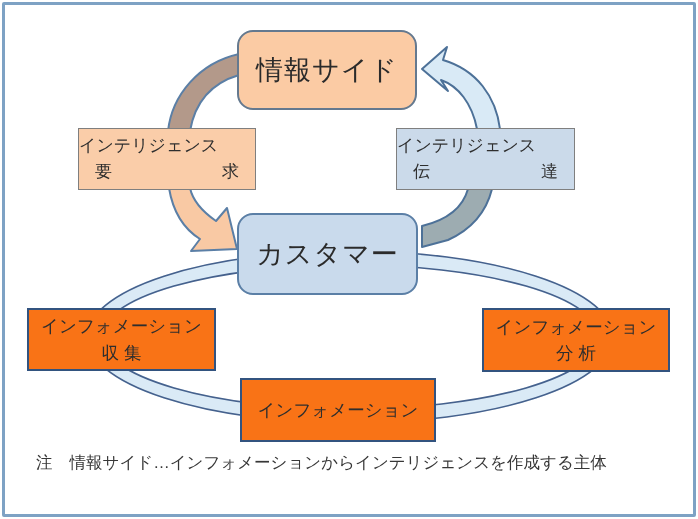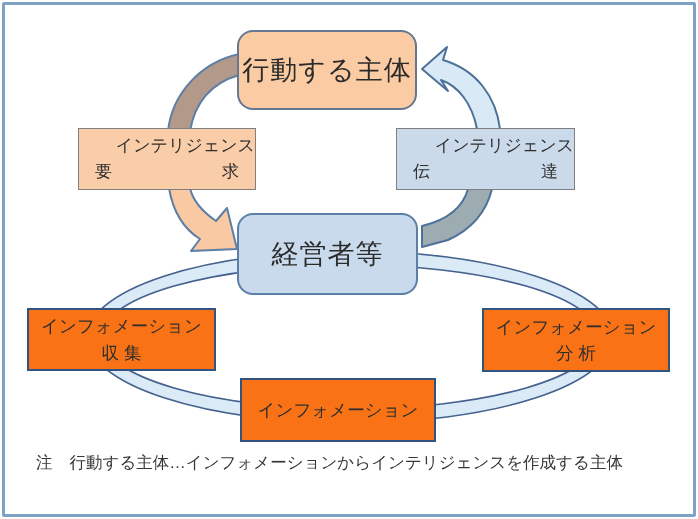--- a/index.html
+++ b/index.html
@@ -25,21 +25,21 @@
     left:237px;top:30px;width:180px;height:80px;
     background:#FBCBA4;border:2px solid #64798F;
   }
   .node.infoside{
     left:237px;top:213px;width:181px;height:82px;
     background:#C9DAEC;border:2px solid #5B7FA6;
   }
   .tag{
     font-size:17px;line-height:1.55;color:#2e2e2e;
   }
-  .tag .l1{width:100%;text-align:right;}
+  .tag .l1{width:100%;text-align:left;}
   .tag .l2{width:100%;display:flex;justify-content:space-between;box-sizing:border-box;}
   .tag.request{
     left:78px;top:128px;width:178px;height:62px;
     background:#FACDA9;border:1px solid #7F7F7F;
   }
   .tag.delivery{
     left:396px;top:128px;width:179px;height:62px;
     background:#CBDAEA;border:1px solid #7F7F7F;
   }
   .tag.request .l2,.tag.delivery .l2{padding:0 16px;}
@@ -71,25 +71,25 @@
   </g>
 
   <path d="M 239 54 C 199 63 172 95 168 131 L 190 131 C 195 102 212 83 239 75 Z" fill="#B3998A" stroke="#5B7FA6" stroke-width="2" stroke-linejoin="round"></path>
   <path d="M 169 188 C 173 212 184 229 200 239 L 191 251 L 237 249 L 227 208 L 216 221 C 203 212 193 202 190 188 Z" fill="#F9C9A4" stroke="#5B7FA6" stroke-width="2" stroke-linejoin="round"></path>
 
   <path d="M 422 69 L 447 47 L 443 60 C 477 70 496 97 500 129 L 477 129 C 472 103 458 86 441 80 L 448 91 Z" fill="#D9EAF6" stroke="#4D7198" stroke-width="2" stroke-linejoin="round"></path>
   <path d="M 492 189 C 486 213 470 230 448 240 L 422 247 L 422 226 C 447 220 463 207 468 189 Z" fill="#9DACB1" stroke="#4D7198" stroke-width="2" stroke-linejoin="round"></path>
 </svg>
 
 <div class="box node customer">
-  <span>行動する主体</span>
+  <span>情報サイド</span>
 </div>
 
 <div class="box node infoside">
-  <span>経営者等</span>
+  <span>カスタマー</span>
 </div>
 
 <div class="box tag request">
   <div class="l1">インテリジェンス</div>
   <div class="l2">
     <span>要</span>
     <span>求</span>
   </div>
 </div>
 
@@ -117,15 +117,15 @@
   </div>
 </div>
 
 <div class="box proc processing">
   <div class="l1">インフォメーション</div>
 </div>
 
 <div class="note">
   <span>注</span>
   <div class="lines">
-    <div>行動する主体…インフォメーションからインテリジェンスを作成する主体</div>
+    <div>情報サイド…インフォメーションからインテリジェンスを作成する主体</div>
   </div>
 </div>
 
 </body></html>

